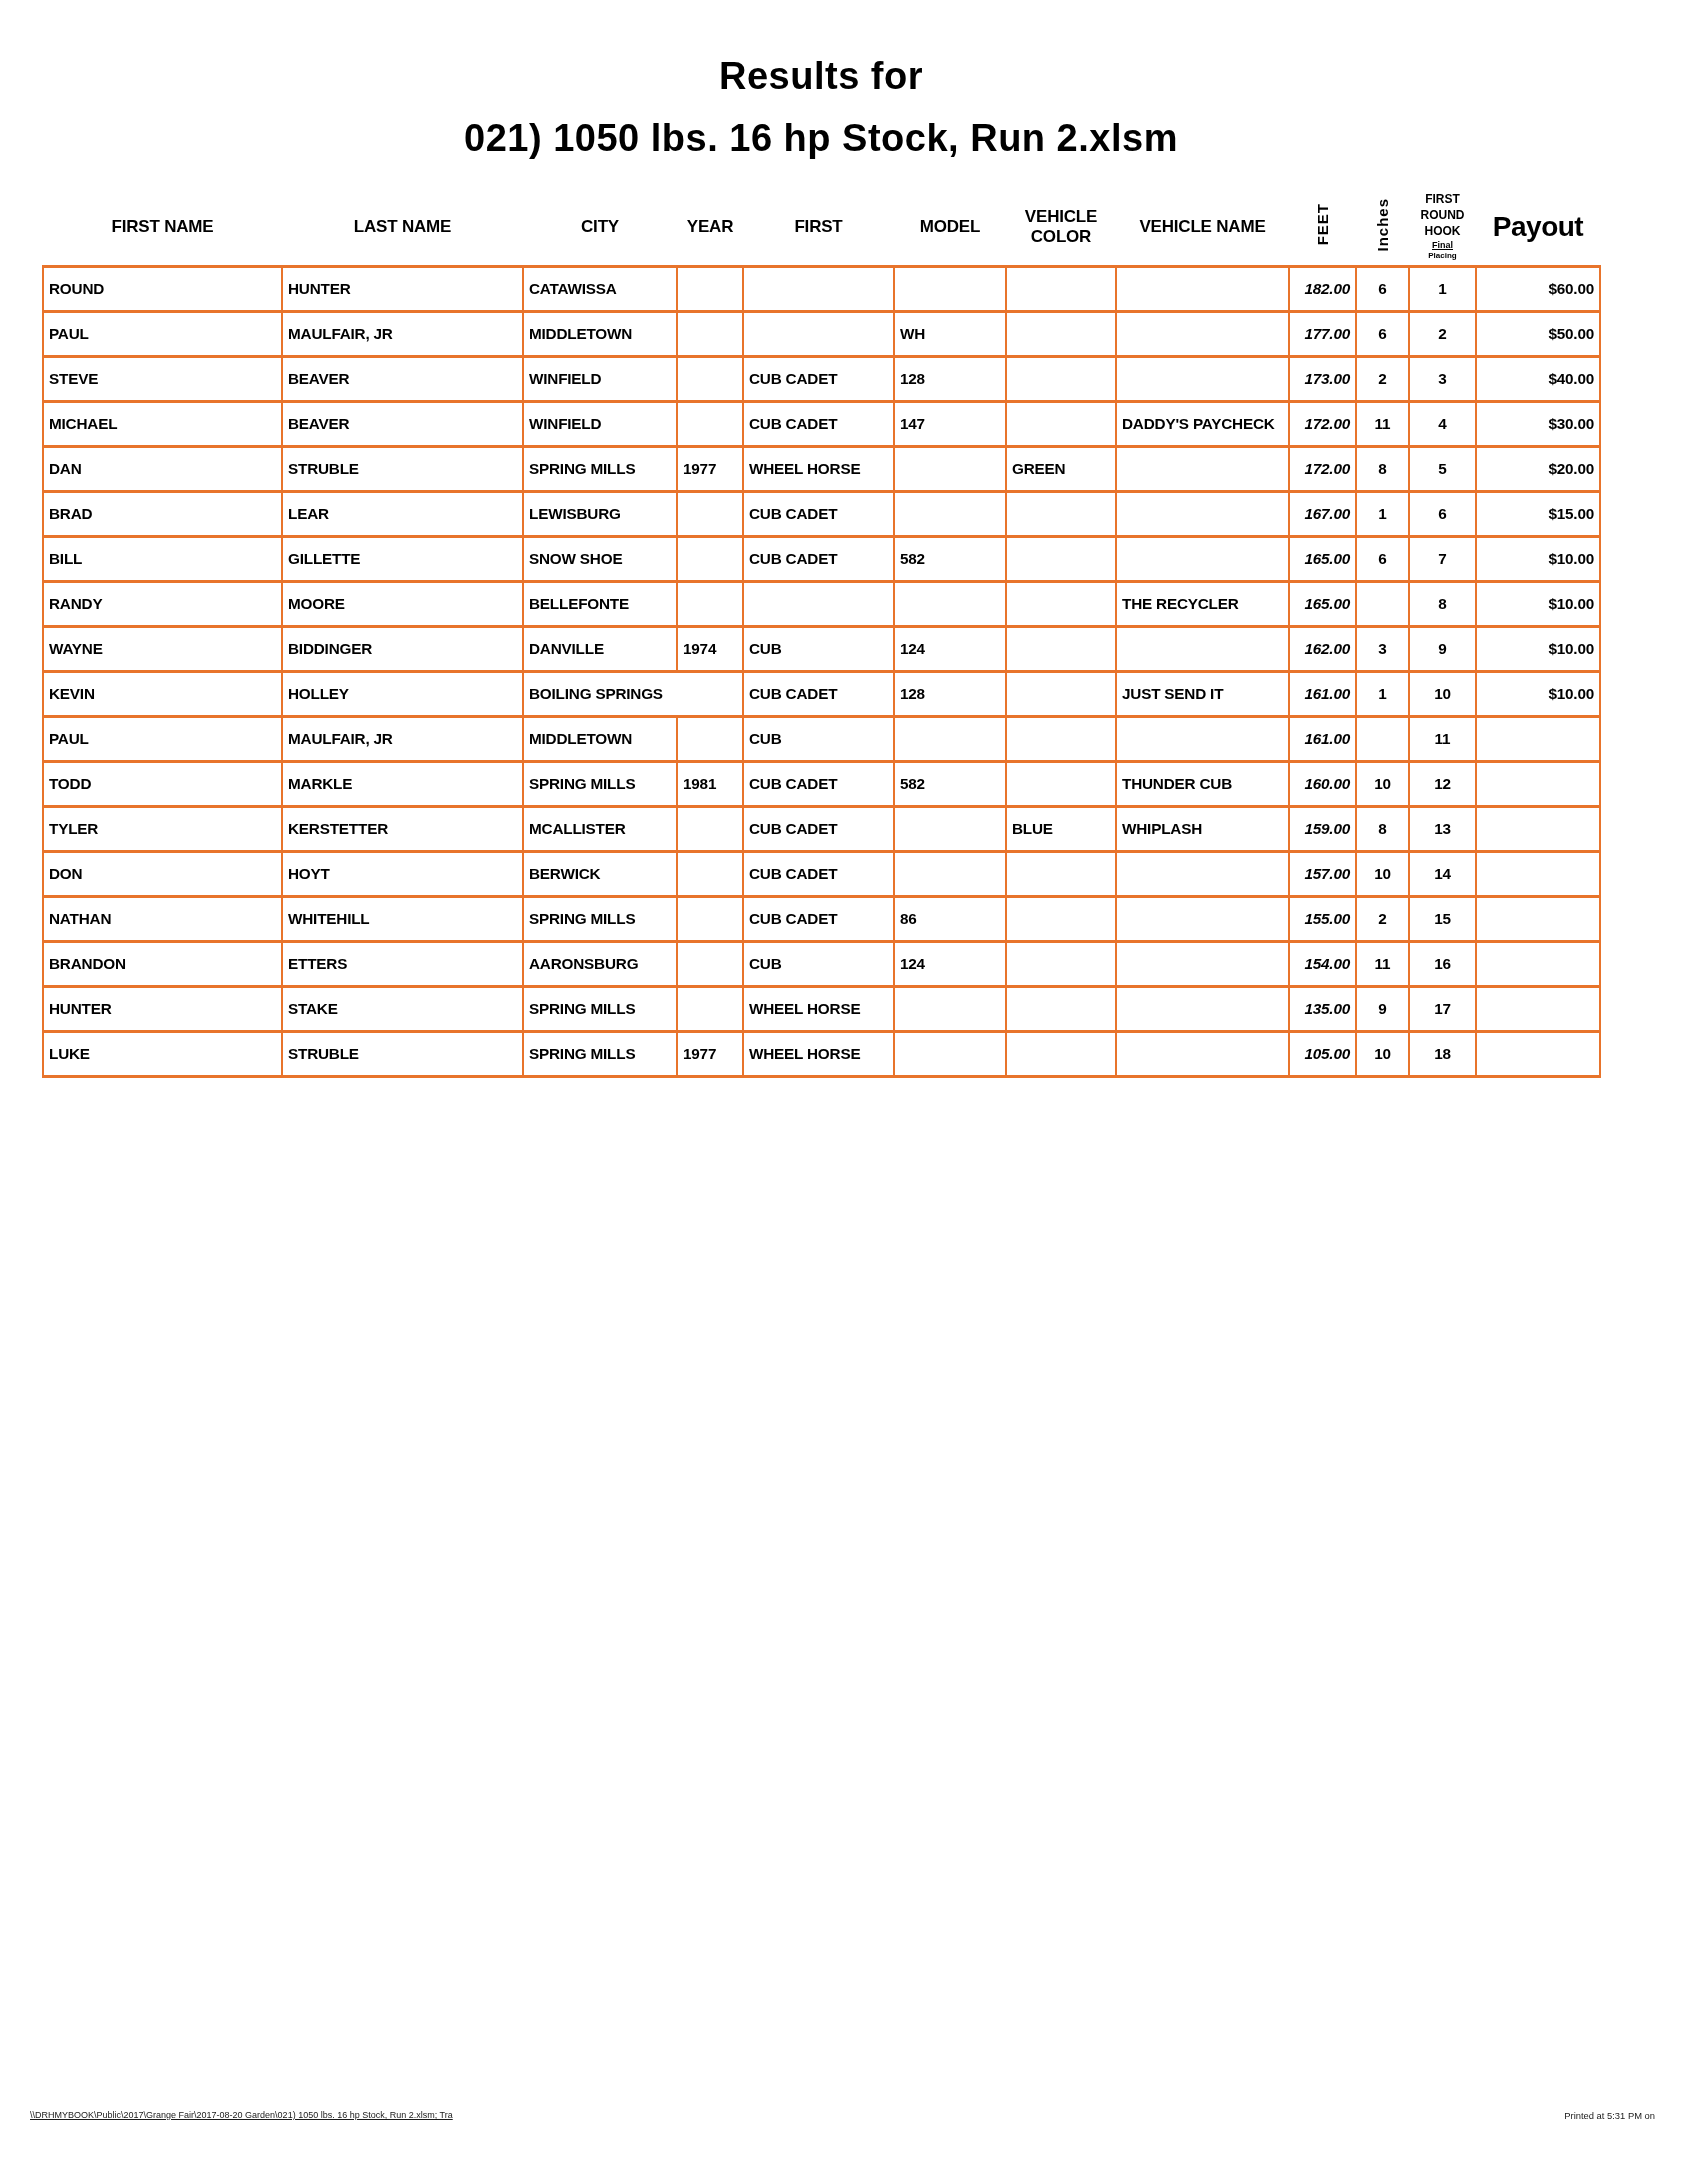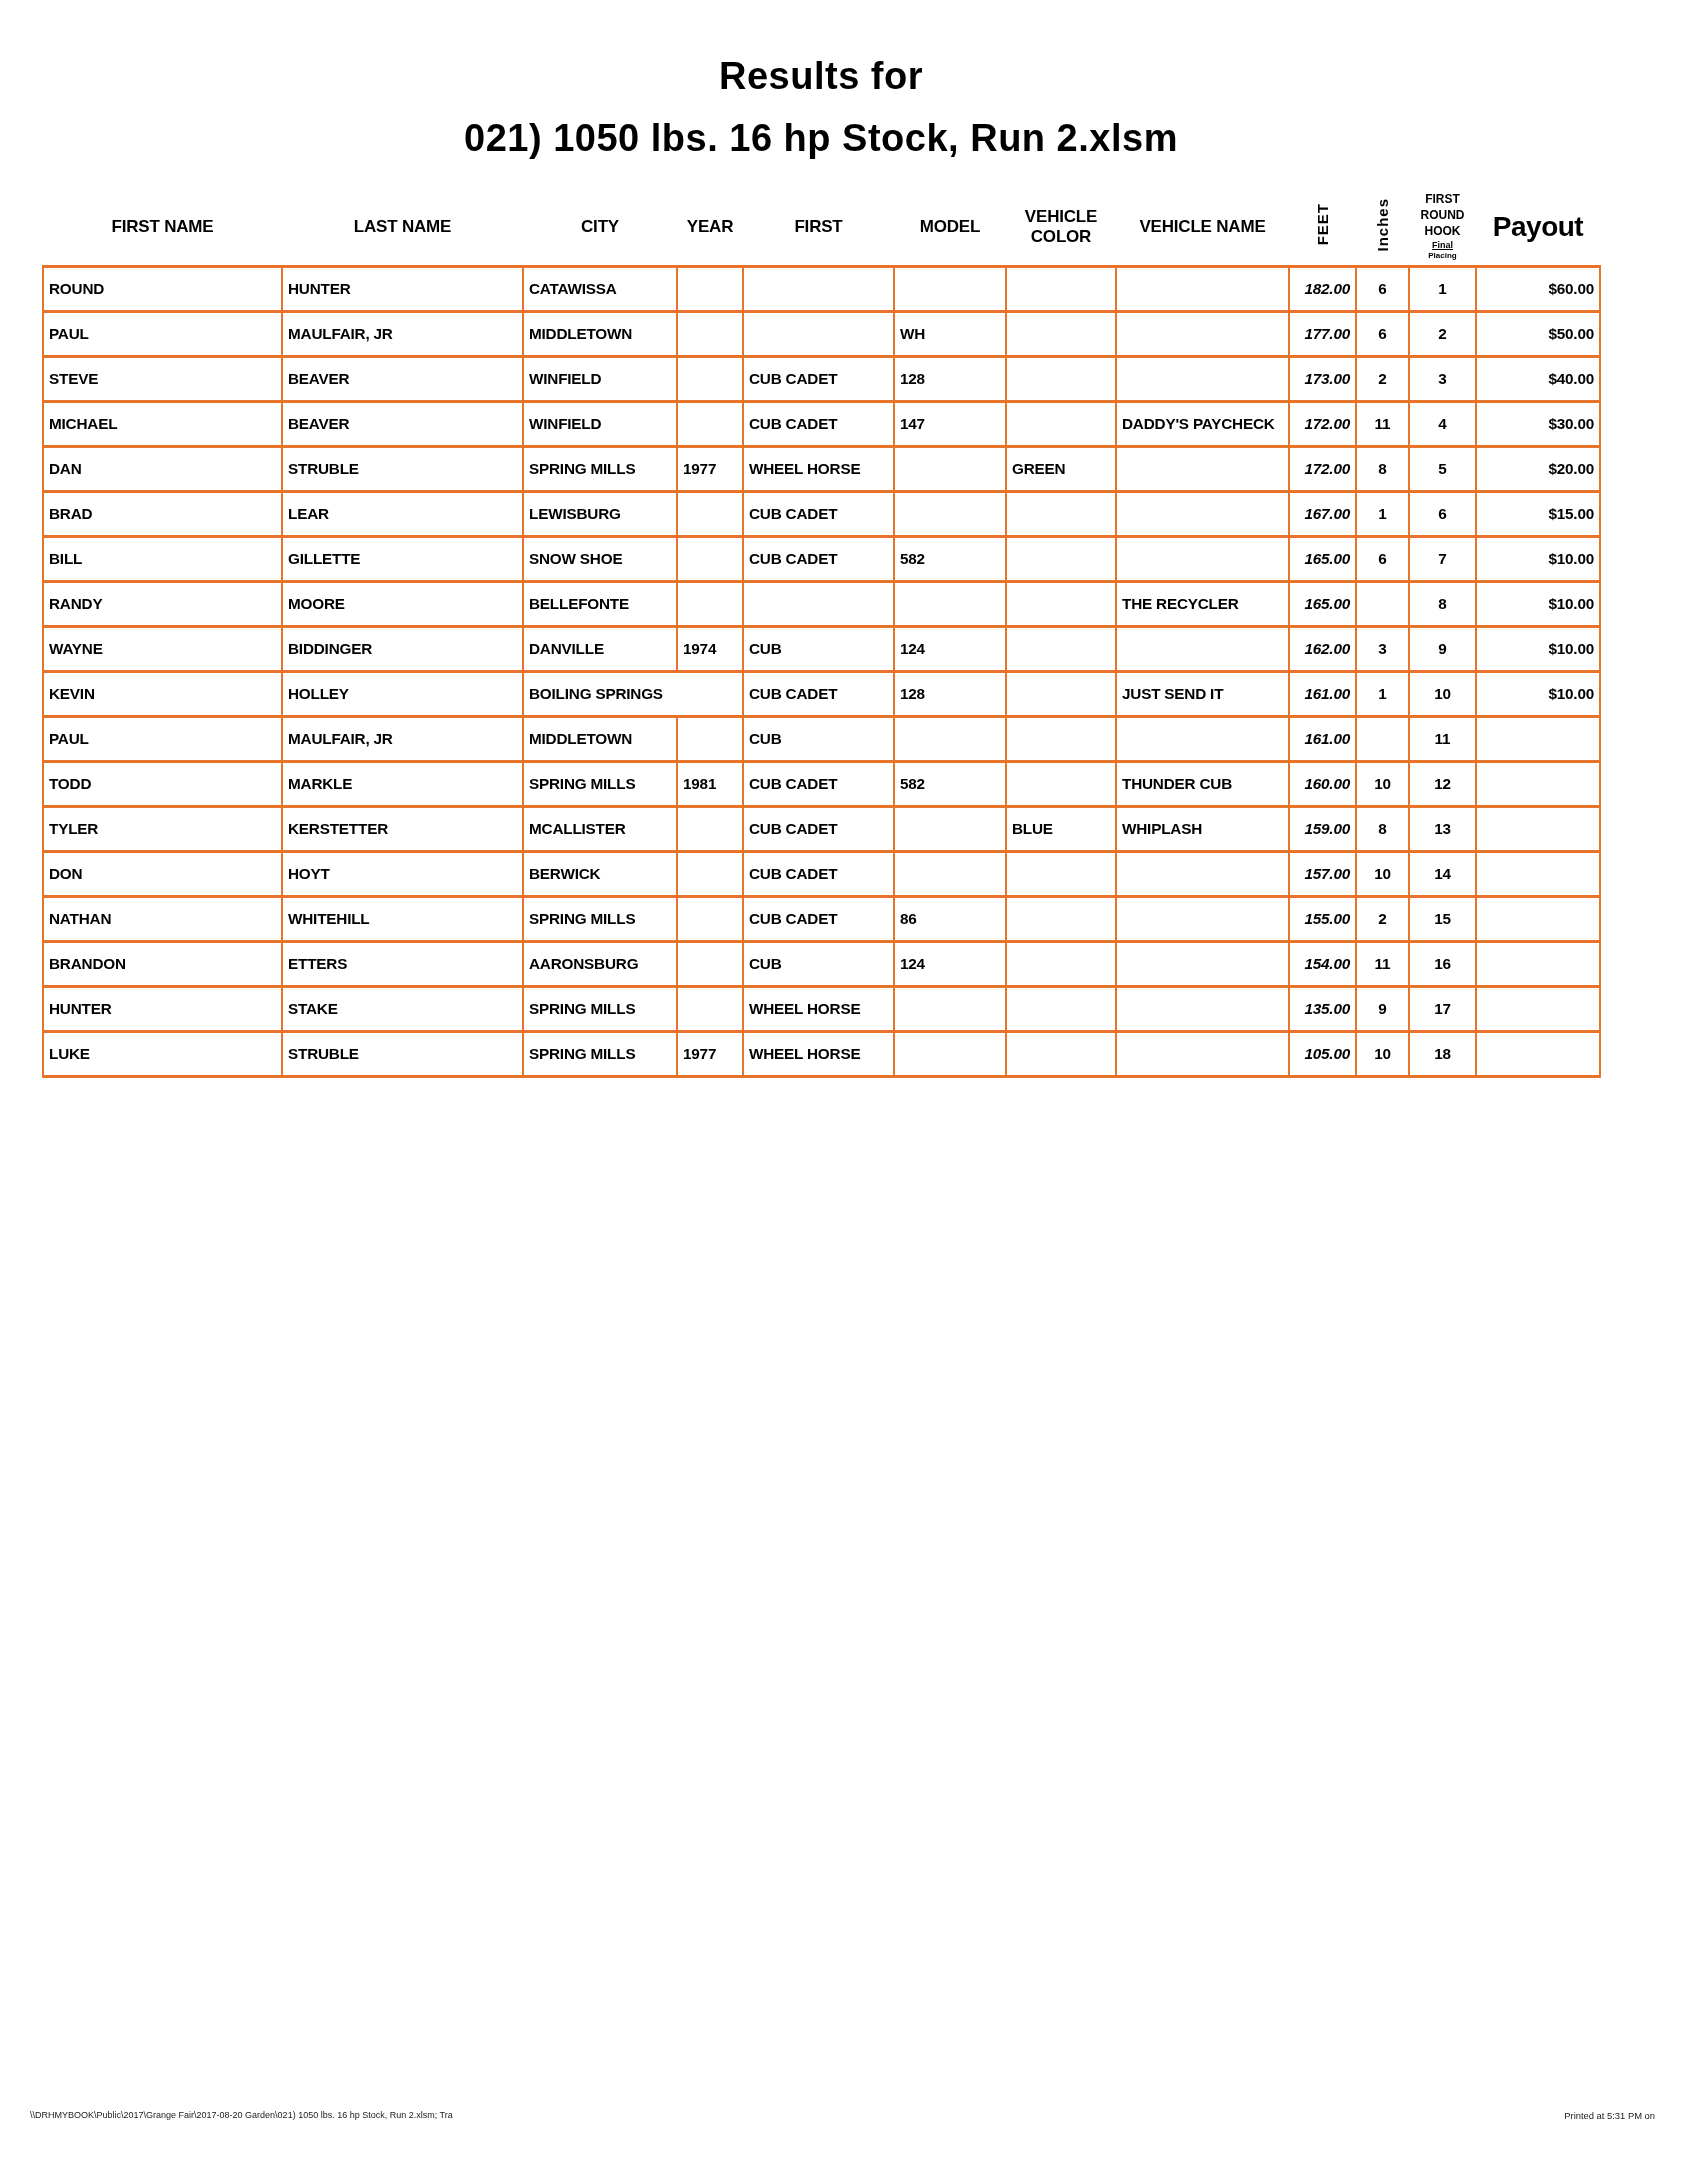--- a/index.html
+++ b/index.html
@@ -40,21 +40,21 @@
   .hook-big{font-size:12px;}
   .hook-mid{font-size:9px;text-decoration:underline;}
   .hook-sml{font-size:8px;text-align:center;}
   .payout-hdr{font-size:28px;font-weight:bold;letter-spacing:-0.5px;}
   td.col-feet,td.col-payout{text-align:right;}
   td.col-feet{padding-right:4px;font-style:italic;}
   td.col-payout{padding-right:9px;text-align:right;}
   td.col-inches,td.col-hook{text-align:center;}
   .footer-left{
     position:absolute;left:30px;top:2110px;font-size:9px;color:#1a1a1a;
-    letter-spacing:0;white-space:nowrap;
+    letter-spacing:0;white-space:nowrap;text-decoration:underline;
   }
   .footer-right{
     position:absolute;right:28px;top:2110px;font-size:9.4px;color:#1a1a1a;
     white-space:nowrap;
   }
 </style>
 </head>
 <body style="--bd: #E8742B;">
 
 <div class="title1">Results for</div>

